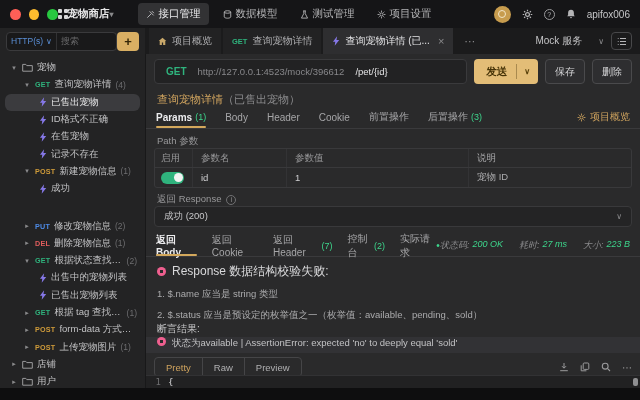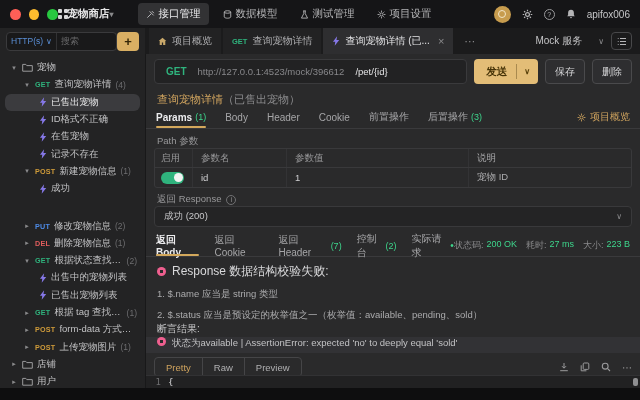--- a/index.html
+++ b/index.html
@@ -85,21 +85,21 @@
   .c-desc{flex:1;padding-left:8px;height:100%;display:flex;align-items:center;color:#ababad;}
   .toggle{width:23px;height:12px;border-radius:6px;background:#2fb37d;position:relative;flex:none;}
   .toggle i{position:absolute;right:1.5px;top:1.5px;width:9px;height:9px;border-radius:50%;background:#f2f2f2;}
   .resp-label{position:absolute;top:139px;left:11px;font-size:9.5px;color:#98989a;display:flex;align-items:center;gap:5px;}
   .info-icon{width:10px;height:10px;border:1px solid #707072;border-radius:50%;font-size:6.5px;color:#99999b;display:flex;align-items:center;justify-content:center;}
   .resp-select{position:absolute;top:152px;left:8px;right:8px;height:21px;background:#242425;border:1px solid #39393b;border-radius:4px;display:flex;align-items:center;padding:0 9px;font-size:9.5px;color:#c8c8ca;}
   .resp-select .chev{margin-left:auto;}
   .resp-tabs-row{position:absolute;top:181px;left:0;right:0;height:22px;border-bottom:1px solid #3a3a3c;display:flex;align-items:center;padding:0 10px;}
   .resp-tabs{display:flex;gap:15px;height:100%;}
   .dot{color:#3dd68c;font-size:10px;}
-  .resp-stats{margin-left:auto;display:flex;gap:9px;font-size:9px;white-space:nowrap;}
+  .resp-stats{margin-left:auto;display:flex;gap:16px;font-size:9px;white-space:nowrap;font-style:italic;}
   .stat{display:flex;gap:3px;}
   .stat .lbl{color:#8a8a8c;}
   .stat .val{color:#3dd68c;}
   .validation{position:absolute;top:209px;left:11px;right:11px;}
   .v-title{display:flex;align-items:center;gap:6px;font-size:12px;color:#d8d8da;}
   .v-item{font-size:9.5px;color:#ababad;margin-top:8px;}
   .pink-icon{width:9px;height:9px;border-radius:50%;flex:none;background:radial-gradient(circle,#2a2a2b 0 1.8px,#ef5f8f 1.9px);}
   .assert-title{position:absolute;top:268px;left:11px;font-size:10px;color:#c6c6c8;}
   .assert-line{position:absolute;top:283px;left:0;right:0;height:16px;background:#323235;display:flex;align-items:flex-start;gap:6px;padding:0 11px;font-size:9.5px;color:#c2c2c4;white-space:nowrap;overflow:hidden;}
   .view-row{position:absolute;top:303px;left:8px;right:8px;height:20px;display:flex;align-items:center;}

